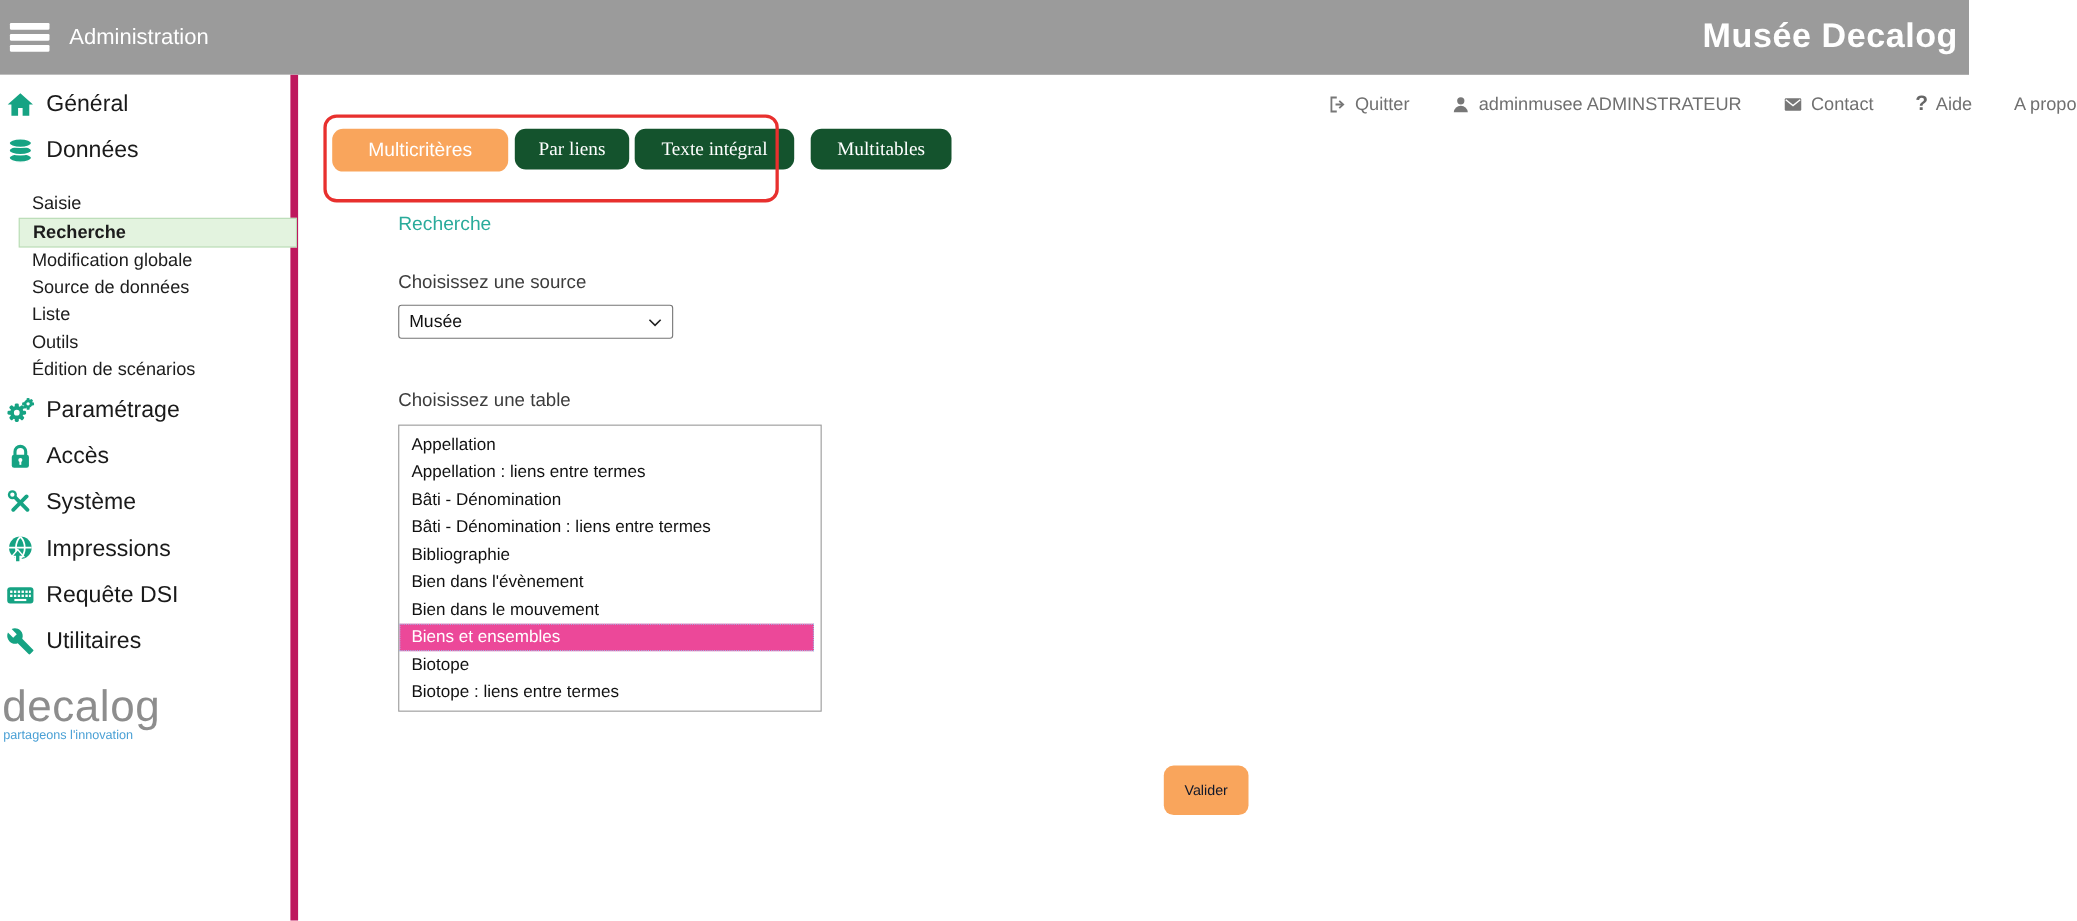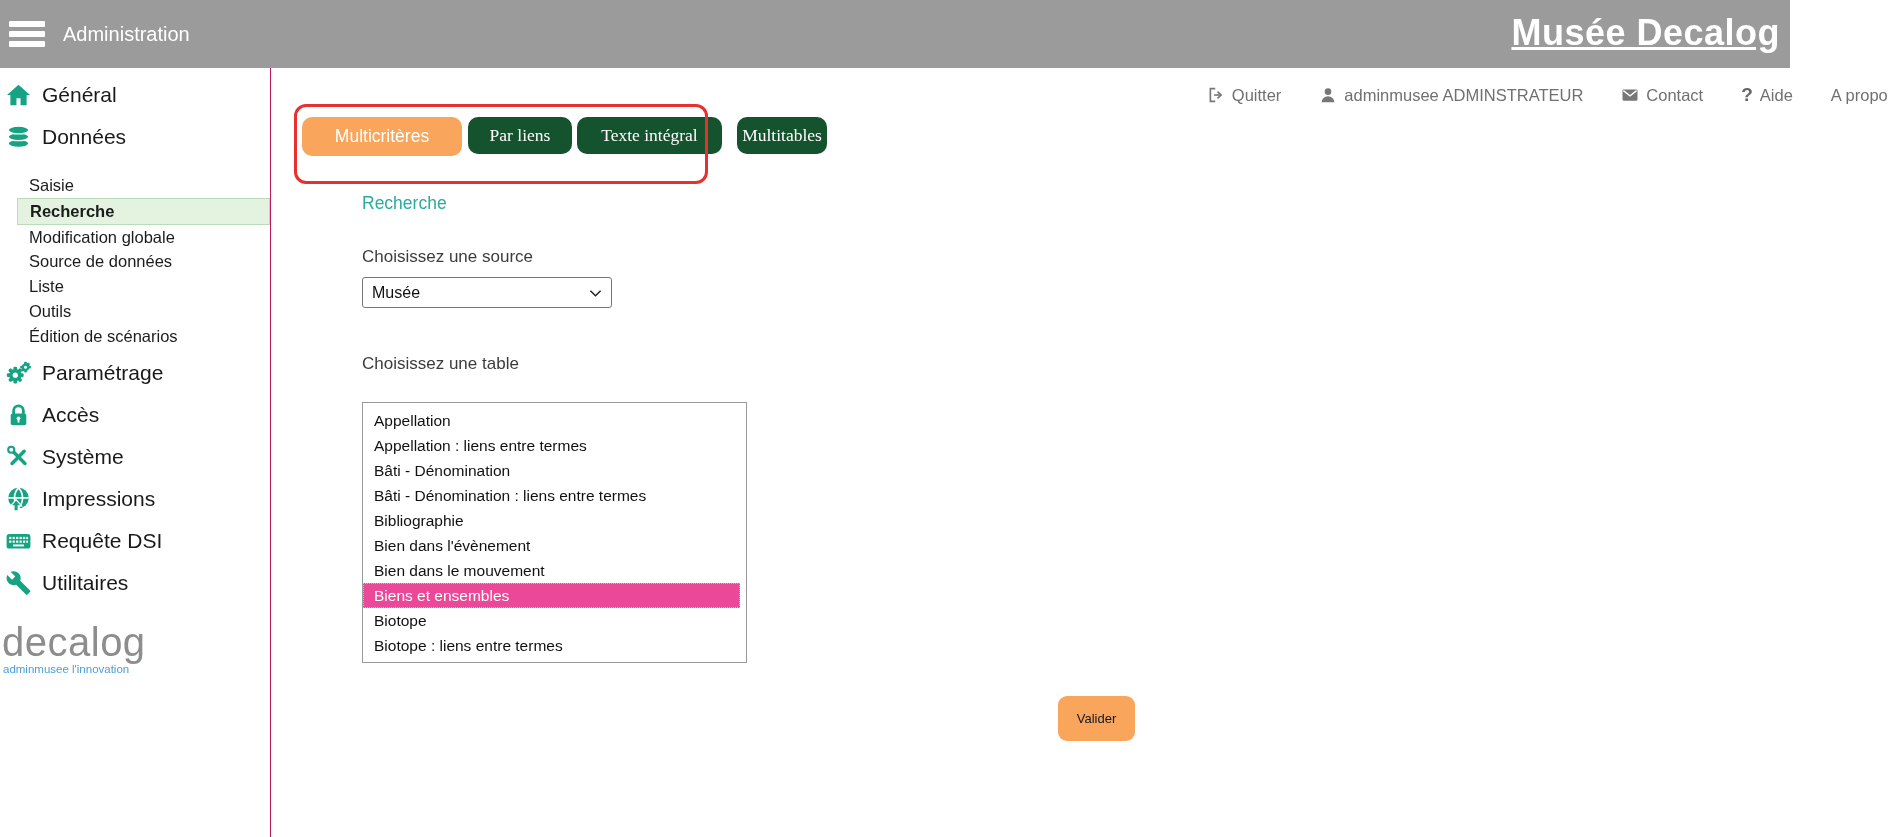--- a/index.html
+++ b/index.html
@@ -7,25 +7,25 @@
        font-family:"Liberation Sans",sans-serif;}
   #page{position:relative;width:1888px;height:837px;}
 
   
   .topbar{position:absolute;left:0;top:0;width:1790px;height:68px;background:#9b9b9b;}
   .hamburger{position:absolute;left:9px;top:21px;width:36px;height:26px;cursor:pointer;}
   .hamburger span{display:block;height:6px;background:#fff;border-radius:1px;margin-bottom:4px;}
   .topbar-title{position:absolute;left:63px;top:0;height:68px;line-height:68px;
                 color:#fff;font-size:20px;}
   .brand{position:absolute;right:10px;top:0;height:68px;line-height:66px;color:#fff;
-         font-size:36px;font-weight:bold;letter-spacing:.5px;text-decoration:underline;}
+         font-size:31px;font-weight:bold;letter-spacing:.5px;}
 
   
   .sidebar{position:absolute;left:0;top:68px;width:271px;height:769px;background:#fff;
-           border-right:1px solid #be185d;box-sizing:border-box;padding-top:6px;}
+           border-right:7px solid #be185d;box-sizing:border-box;padding-top:6px;}
   .section{height:42px;display:flex;align-items:center;padding-left:5px;
            font-size:21px;color:#1a1a1a;cursor:pointer;}
   .s-icon{width:27px;height:26px;margin-right:10px;flex:none;}
   .sublist{margin:15px 0 3px 17px;font-size:16.5px;color:#1c1c1c;}
   .sublist.second{margin-top:14px;margin-bottom:4px;}
   .subitem{line-height:24.8px;padding-left:12px;cursor:pointer;white-space:nowrap;}
   .subitem.active{background:#e3f3df;border:1px solid #b9dcb6;box-sizing:border-box;
                   font-weight:bold;width:253px;}
   .tri{color:#16a383;font-size:12px;margin-right:4px;}
   .logo-block{margin:18px 0 0 2px;line-height:1;}
@@ -42,36 +42,36 @@
   
   .tabs{position:absolute;left:302px;top:117px;display:flex;}
   .tab{height:37px;border-radius:10px;color:#fff;font-size:17.5px;border:none;
        display:flex;align-items:center;justify-content:center;cursor:pointer;
        font-family:"Liberation Sans",sans-serif;}
   .tab.inactive{background:#14532d;font-family:Liberation Serif, serif;}
   .tab.active{background:#f9a55c;height:39px;}
   .tab1{width:160px;margin-right:6px;}
   .tab2{width:104px;margin-right:5px;}
   .tab3{width:145px;margin-right:15px;}
-  .tab4{width:90px;}
+  .tab4{width:128px;}
   .annotation{position:absolute;left:294px;top:104px;width:408px;height:74px;
               border:3px solid #e8302e;border-radius:12px;pointer-events:none;}
 
   
   .heading{position:absolute;left:362px;top:193px;font-size:17.5px;color:#2aab9b;}
   .field-label{position:absolute;font-size:17px;color:#3c3c3c;}
   .lab-source{left:362px;top:247px;}
   .lab-table{left:362px;top:354px;}
   .select{position:absolute;left:362px;top:277px;width:250px;height:31px;background:#fff;
           border:1px solid #767676;border-radius:3px;box-sizing:border-box;
           display:flex;align-items:center;font-size:16px;color:#111;
           padding-left:9px;cursor:pointer;}
   .select .chev{position:absolute;right:9px;top:9px;}
   .listbox{position:absolute;left:362px;top:386px;width:385px;height:261px;background:#fff;
-           border:1px solid #999;box-sizing:border-box;padding-top:5px;overflow:hidden;margin-top:16px;}
+           border:1px solid #999;box-sizing:border-box;padding-top:5px;overflow:hidden;}
   .option{line-height:25px;font-size:15.5px;color:#111;padding-left:11px;cursor:pointer;
           white-space:nowrap;}
   .option.selected{background:#ec4899;color:#fff;margin-right:6px;
                    outline:1px dotted #9cc7ee;outline-offset:-1px;}
   .submit{position:absolute;left:1058px;top:696px;width:77px;height:45px;background:#f9a55c;
           border:none;border-radius:9px;color:#0f172a;font-size:13px;cursor:pointer;
           font-family:"Liberation Sans",sans-serif;}
 </style>
 </head>
 <body>
@@ -193,21 +193,21 @@
 
     <div class="section">
       <svg class="s-icon" viewBox="0 0 24 24">
         <path fill="#16a383" d="M22.7 19l-9.1-9.1c.9-2.3.4-5-1.5-6.9-2-2-5-2.4-7.4-1.3L9 6 6 9 1.6 4.7C.4 7.1.9 10.1 2.9 12.1c1.9 1.9 4.6 2.4 6.9 1.5l9.1 9.1c.4.4 1 .4 1.4 0l2.3-2.3c.5-.4.5-1.1.1-1.4z"></path>
       </svg>
       <span>Utilitaires</span>
     </div>
 
     <div class="logo-block">
       <div class="logo-text">decalog</div>
-      <div class="logo-tag">adminmusee l'innovation</div>
+      <div class="logo-tag">partageons l'innovation</div>
     </div>
   </div>
 
   <div class="hlinks">
     <span class="hlink">
       <svg class="h-icon" viewBox="0 0 24 24">
         <path d="M11 3.5 H4.5 v17 H11" fill="none" stroke="#777" stroke-width="2.2"></path>
         <path d="M14 7.5 l4.8 4.5 -4.8 4.5" fill="none" stroke="#777" stroke-width="2.2"></path>
         <line x1="18" y1="12" x2="9.5" y2="12" stroke="#777" stroke-width="2.2"></line>
       </svg>

